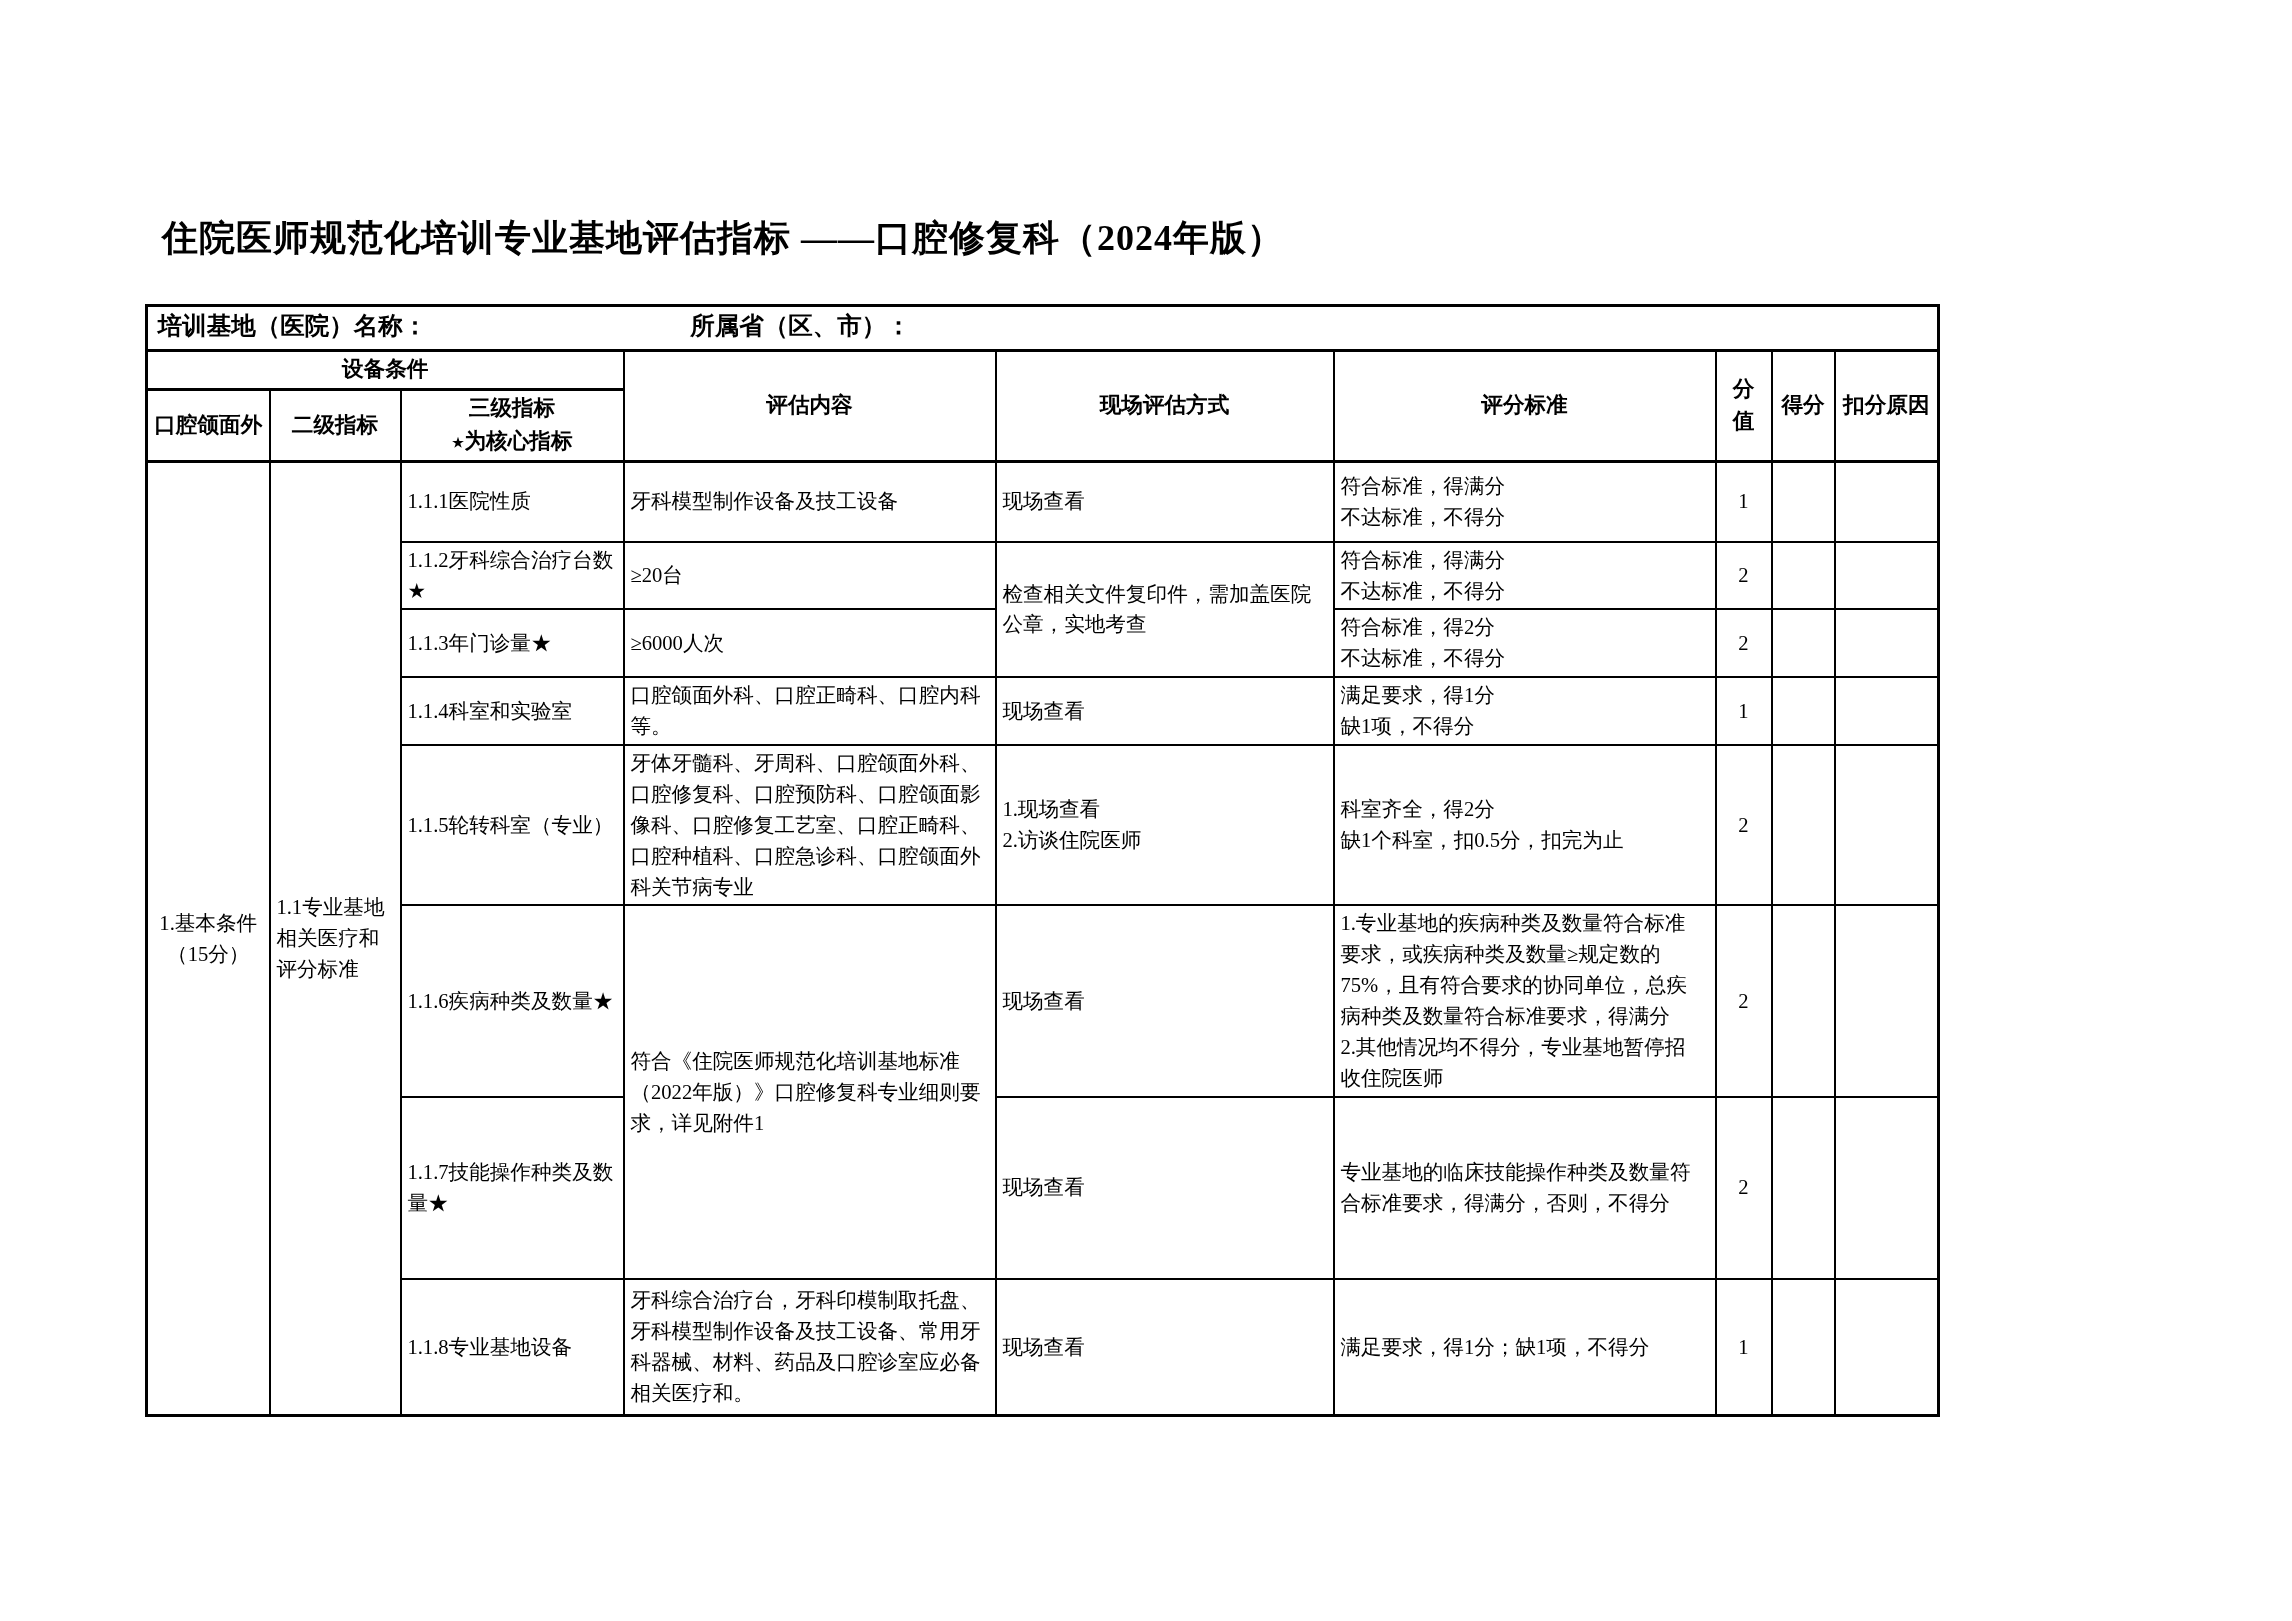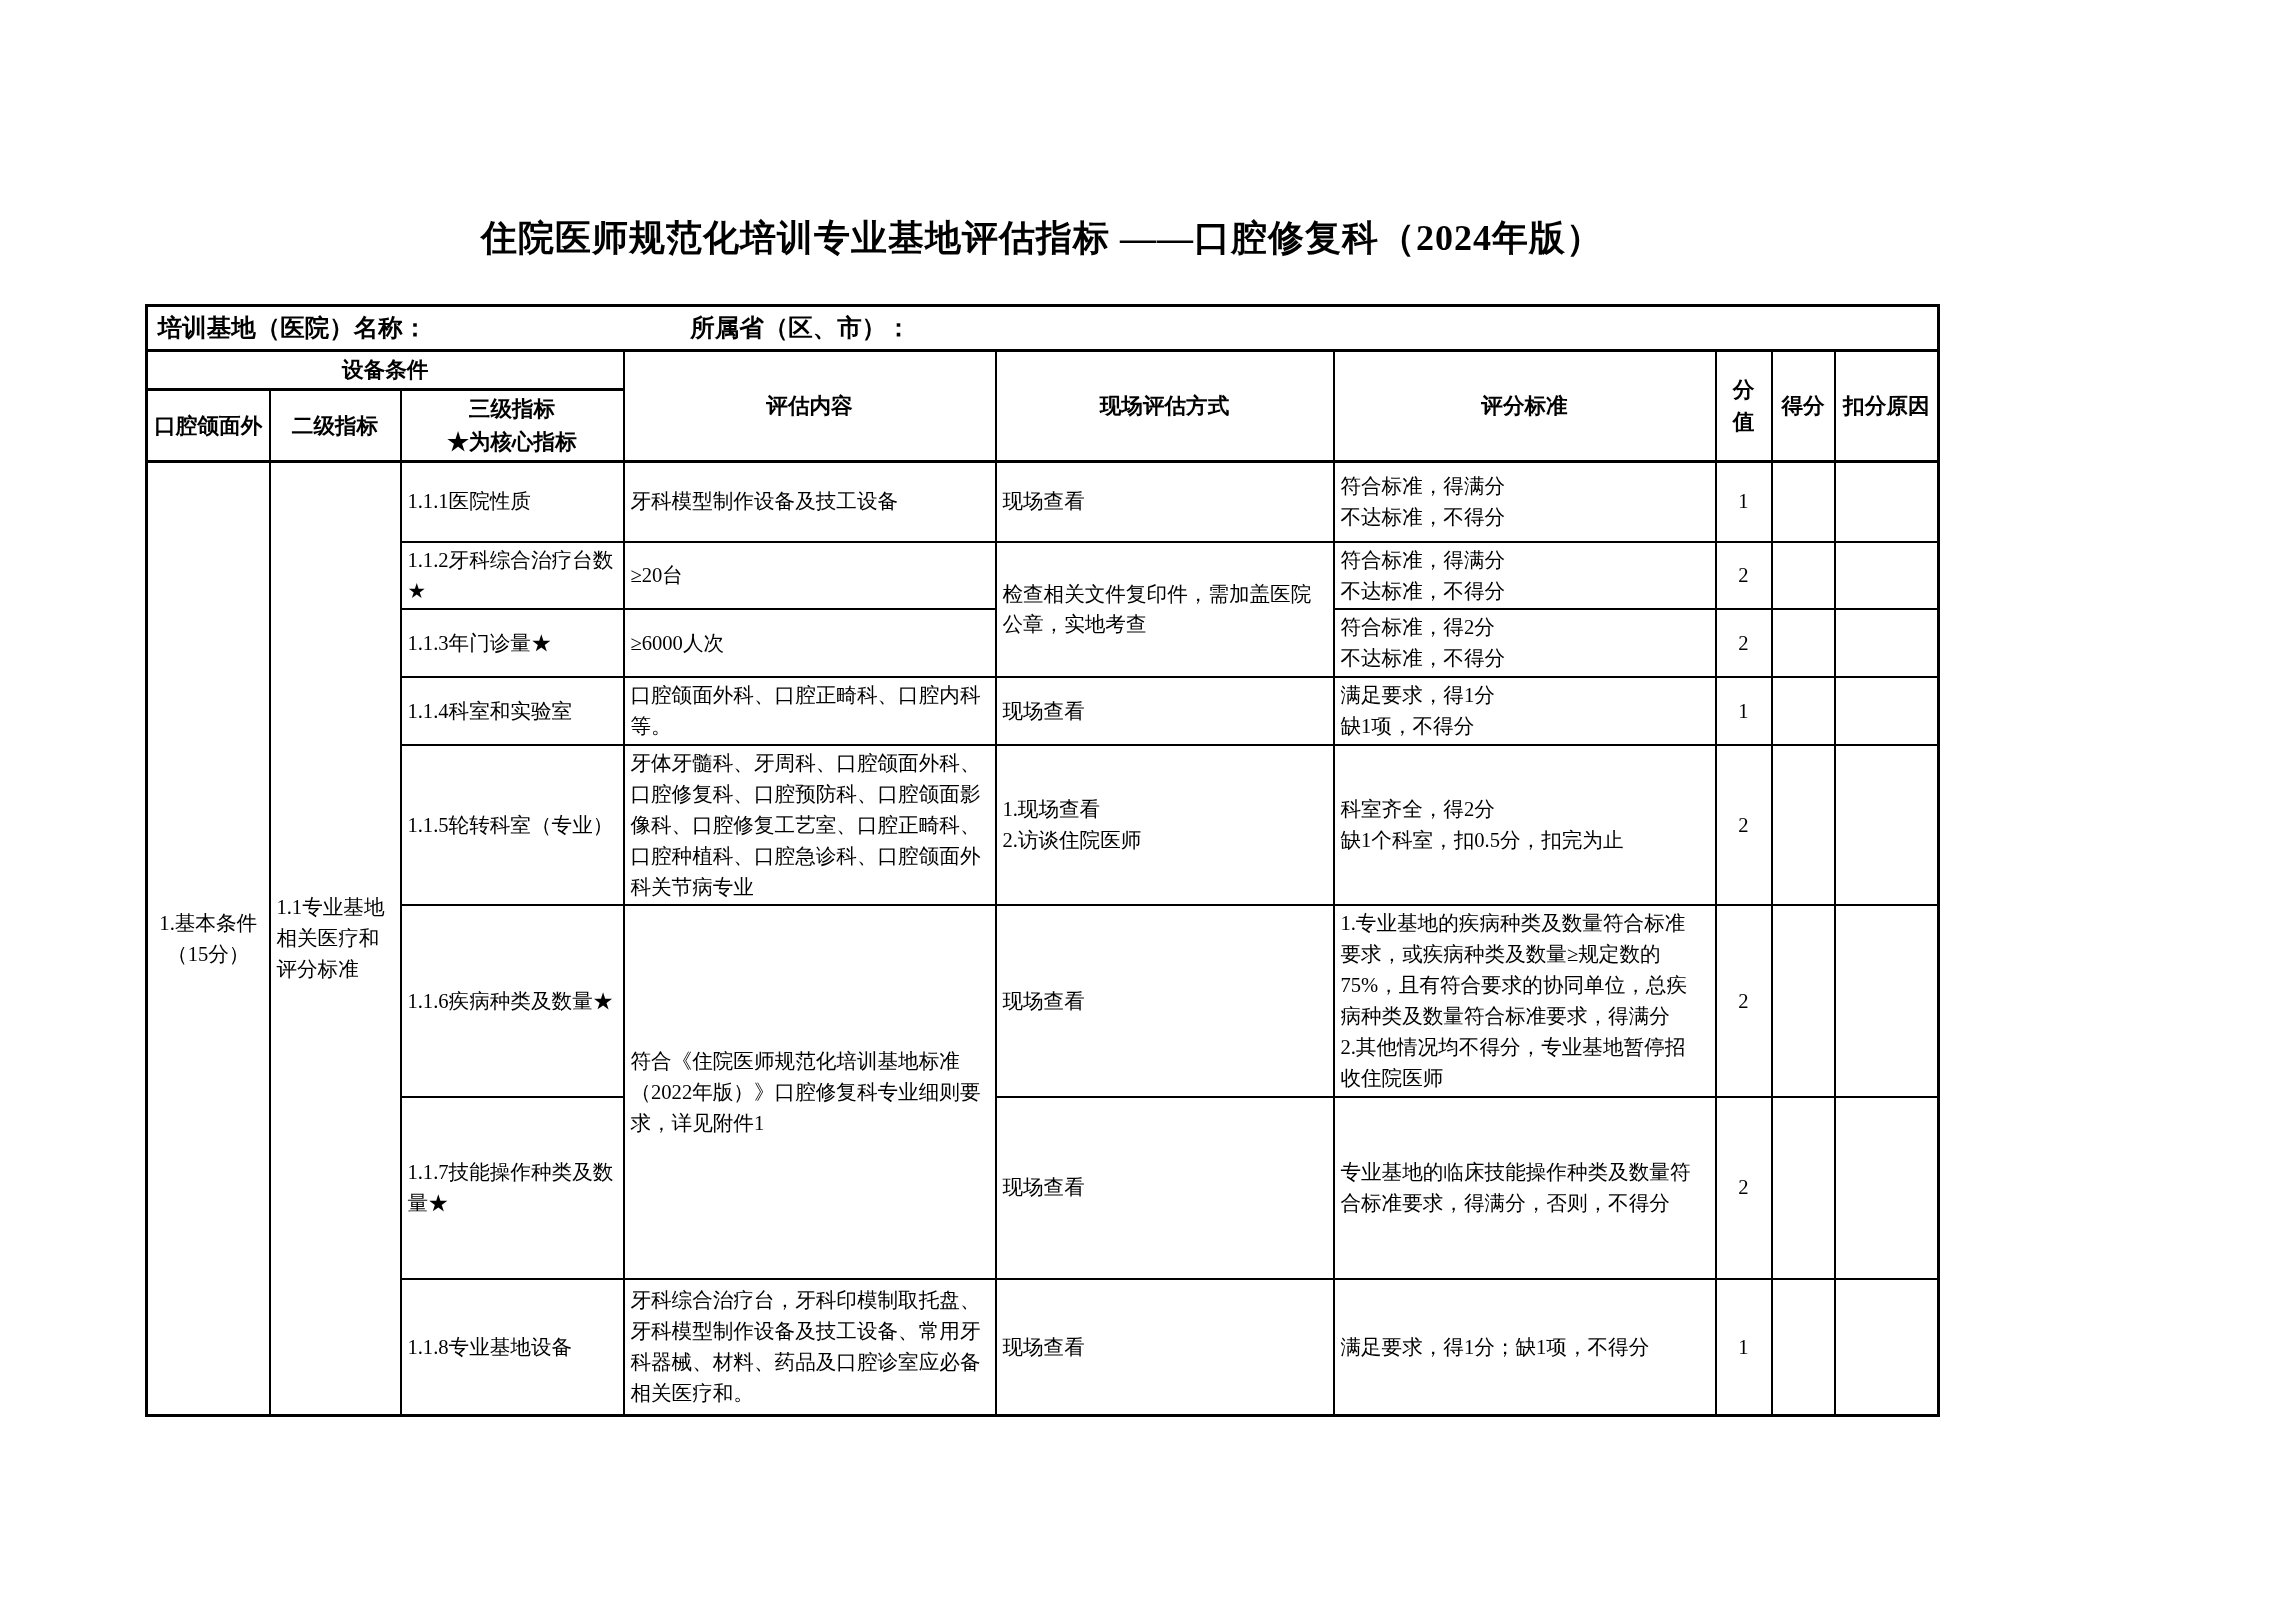--- a/index.html
+++ b/index.html
@@ -2,42 +2,42 @@
 <html><head>
 <meta charset="utf-8">
 <style>
   html,body{margin:0;padding:0;background:#ffffff;}
   body{
     width:2293px;height:1621px;position:relative;overflow:hidden;
     font-family:"Liberation Serif","DejaVu Serif",serif;
     color:#000;
   }
   .title{
-    position:absolute;left:145px;top:214px;width:1794px;
-    text-align:center;font-size:36px;font-weight:bold;letter-spacing:1px;
+    position:absolute;left:162px;top:214px;width:1794px;
+    font-size:36px;font-weight:bold;letter-spacing:1px;
     white-space:pre-line;
   }
   table.sheet{
     position:absolute;left:145px;top:304px;width:1794px;
     border-collapse:collapse;table-layout:fixed;
     border:3.9px solid #000;
   }
   td{
     border:2px solid #000;
     padding:2px 5.9px;
     vertical-align:middle;
     font-size:20.6px;
     line-height:1.5;
     white-space:pre-line;
     overflow:hidden;
     text-align:left;
   }
   td.c{text-align:center;padding:2px 2px;}
   td.hd{font-weight:bold;text-align:center;font-size:21.6px;}
-  tr.thick td{border-bottom-width:3.9px;}
+  tr.thick td{border-bottom-width:3.9px;font-family:Liberation Mono, monospace;}
   td.vthick{border-left-width:2.9px;}
   .inforow td{font-weight:bold;font-size:24.5px;padding-left:9.8px;}
   .sp{display:inline-block;width:263px;}
 </style>
 </head>
 <body>
 
 <div class="title">住院医师规范化培训专业基地评估指标 ——口腔修复科（2024年版）</div>
 
 <table class="sheet">

